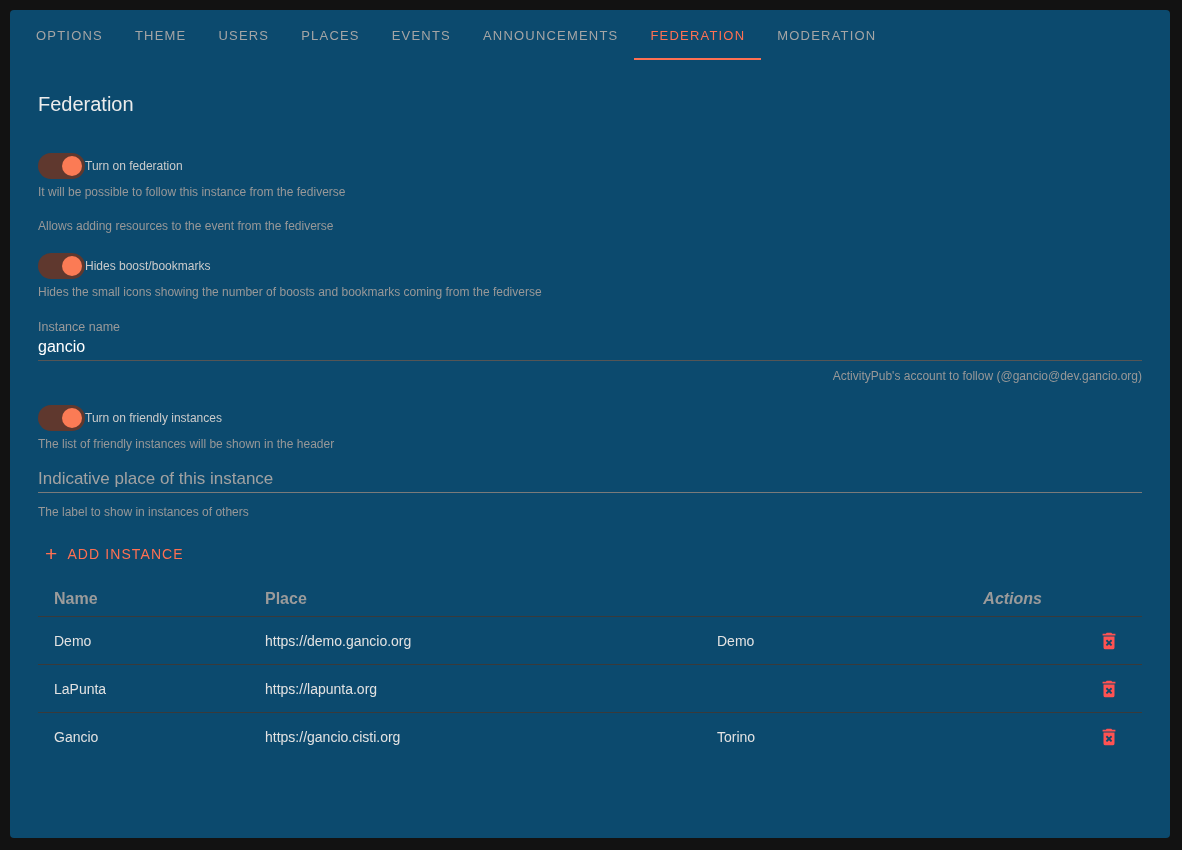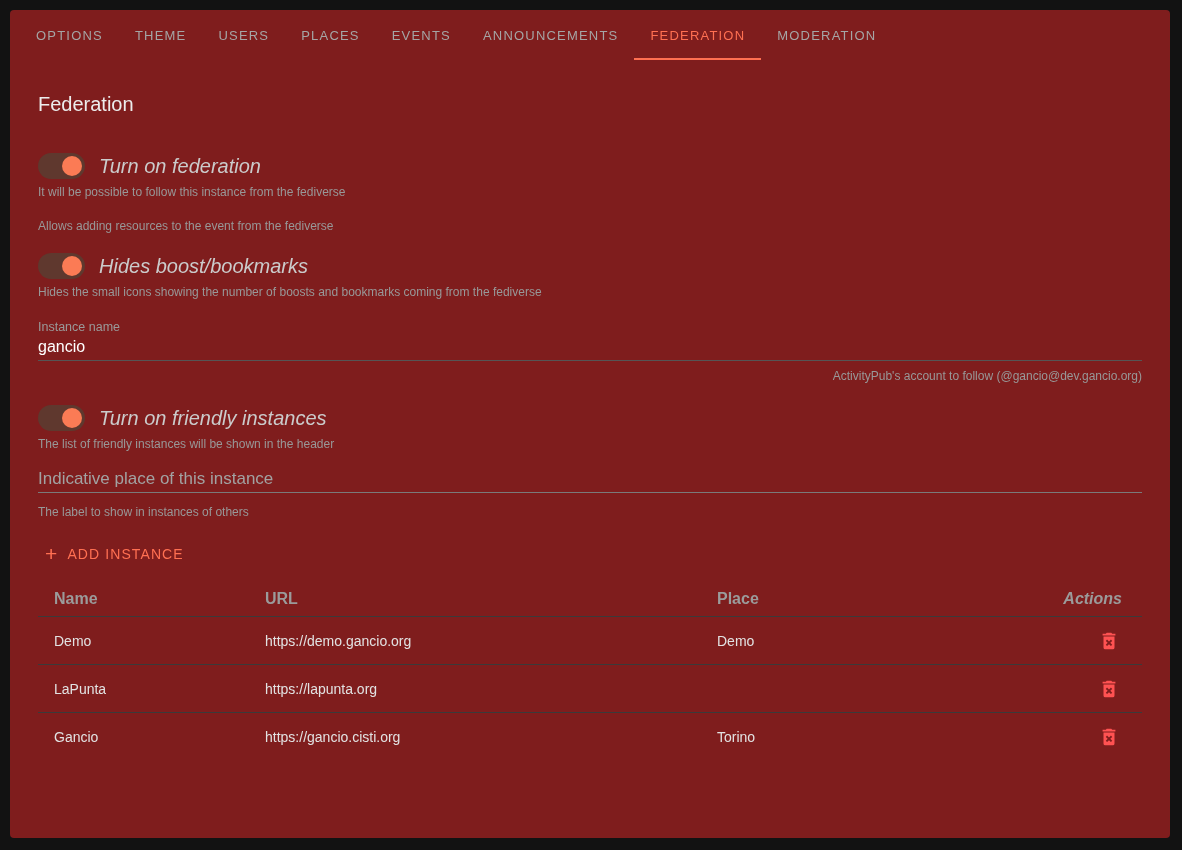--- a/index.html
+++ b/index.html
@@ -4,21 +4,21 @@
 <style>
   * { box-sizing: border-box; }
   html, body { margin: 0; padding: 0; }
   body {
     width: 1182px; height: 850px; position: relative;
     background: #121212;
     font-family: "Liberation Sans", sans-serif;
   }
   .card {
     position: absolute; left: 10px; top: 10px; right: 12px; bottom: 12px;
-    background: #7f1d1d; border-radius: 4px; overflow: hidden;
+    background: #0c4a6e; border-radius: 4px; overflow: hidden;
   }
   
   .tabs { display: flex; height: 50px; padding: 0 10px; align-items: stretch; }
   .tab {
     display: flex; align-items: center; padding: 0 16px;
     background: none; border: none; cursor: pointer; position: relative;
     font-family: inherit; font-size: 13px; font-weight: 500;
     letter-spacing: 1.2px; color: #a5a5a5; text-transform: uppercase;
   }
   .tab[data-active="true"] { color: #ff7052; }
@@ -41,21 +41,21 @@
     position: relative; width: 47px; height: 26px; flex: 0 0 auto;
     background: none; border: none; padding: 0; cursor: pointer;
   }
   .switch .track { position: absolute; inset: 0; border-radius: 13px; background: #3e3e3e; }
   .switch .thumb {
     position: absolute; top: 3px; left: 3px; width: 20px; height: 20px;
     border-radius: 50%; background: #c2c2c2;
   }
   .switch[data-state="on"] .track { background: #5f382e; }
   .switch[data-state="on"] .thumb { left: 24px; background: #fb7b55; }
-  .setting-label { margin-left: 14px; font-size: 20px; color: #cbcbcb; font-style: italic; }
+  .setting-label { font-size: 12px; color: #cbcbcb; }
   .hint { margin-top: 6px; font-size: 12px; line-height: 14px; color: #989898; }
   
   .field-label { font-size: 12.5px; line-height: 15px; color: #9a9a9a; }
   .text-input {
     display: block; width: 100%; margin-top: 2px;
     background: transparent; border: none; border-bottom: 1px solid #555;
     outline: none; color: #fff; font-family: inherit;
     font-size: 16px; line-height: 19px; padding: 0 0 4px;
   }
   .hint-under-input { margin-top: 8px; text-align: right; }
@@ -179,21 +179,20 @@
     
     <button class="add-btn">
       <span class="plus-glyph">+</span>
       <span>ADD INSTANCE</span>
     </button>
 
     
     <div class="itable">
       <div class="trow thead">
         <div class="cell-name">Name</div>
-        <div>URL</div>
         <div>Place</div>
         <div class="cell-actions">Actions</div>
       </div>
 
       <div class="trow tdata">
         <div class="cell-name">Demo</div>
         <div>https://demo.gancio.org</div>
         <div>Demo</div>
         <div class="cell-actions">
           <button class="trash-btn">

